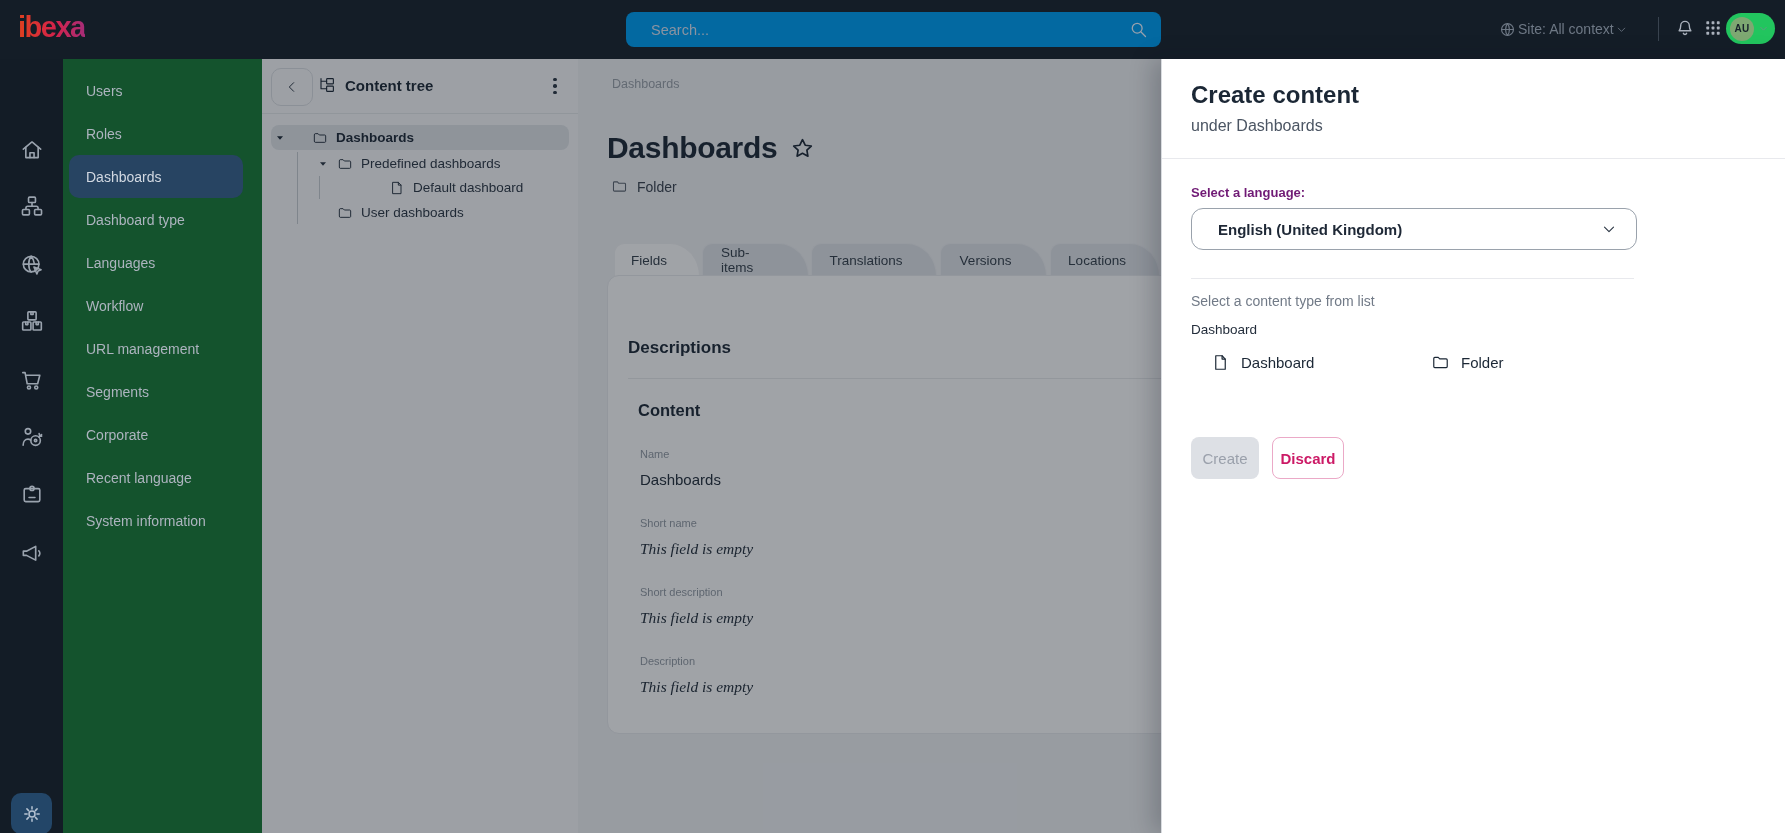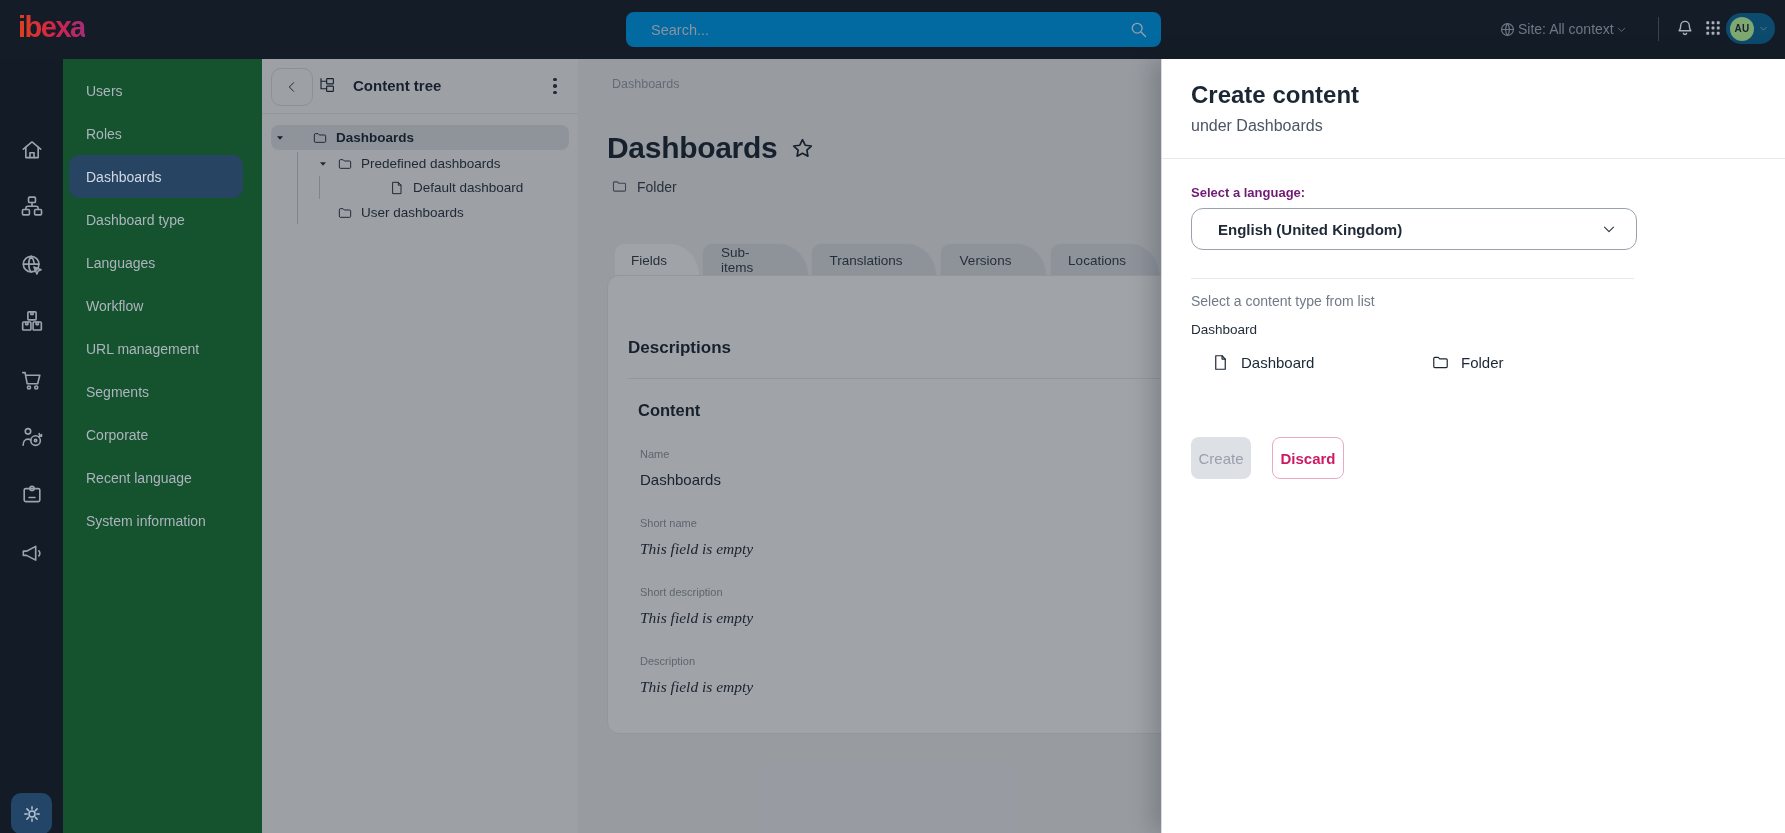--- a/index.html
+++ b/index.html
@@ -15,21 +15,21 @@
           -webkit-background-clip:text; background-clip:text; color:transparent; cursor:pointer; }
   .search { position:absolute; left:626px; top:12px; width:535px; height:35px; background:#0369a1; border-radius:8px; }
   .search input { position:absolute; left:0; top:0; width:100%; height:100%; background:transparent; border:none; outline:none;
                   color:#c6ccd6; font-size:14.5px; padding:0 44px 0 25px; }
   .search input::placeholder { color:#8b93a1; }
   .search .mag { position:absolute; right:12px; top:7px; color:#97a0ad; }
   .site-group { position:absolute; left:1498px; top:14px; height:30px; display:flex; align-items:center; gap:1px; color:#6e7885; cursor:pointer; }
   .site-group .lbl { font-size:14px; color:#6e7885; }
   .tb-divider { position:absolute; left:1658px; top:17px; width:1px; height:24px; background:#39434f; }
   .tb-btn { position:absolute; top:15px; width:26px; height:26px; color:#aab1bc; cursor:pointer; display:flex; align-items:center; justify-content:center; }
-  .avatar-pill { position:absolute; left:1726px; top:13px; width:49px; height:31px; background:#0c4a6e; border-radius:16px;
+  .avatar-pill { position:absolute; left:1726px; top:13px; width:49px; height:31px; background:#22c55e; border-radius:16px;
                  display:flex; align-items:center; padding:0 6px 0 4px; gap:4px; cursor:pointer; }
   .avatar-circle { width:24px; height:24px; border-radius:50%; background:#7ea872; color:#17212c; font-size:10px; font-weight:700;
                    display:flex; align-items:center; justify-content:center; letter-spacing:.2px; }
 
   
   .rail { position:absolute; left:0; top:59px; width:63px; height:774px; background:#131c26; z-index:10; }
   .rail-btn { position:absolute; left:19px; width:26px; height:26px; color:#9aa3ae; cursor:pointer; }
   .rail-gear { position:absolute; left:11px; top:734px; width:41px; height:41px; background:#234668; border-radius:10px;
                display:flex; align-items:center; justify-content:center; color:#b6c3d2; cursor:pointer; }
 
@@ -37,21 +37,21 @@
   .navmenu { position:absolute; left:63px; top:59px; width:199px; height:774px; background:#14532d; z-index:10; padding-top:10px; }
   .nav-item { height:43px; margin:0 19px 0 6px; display:flex; align-items:center; padding-left:17px;
               font-size:14px; color:#adb4bf; border-radius:10px; cursor:pointer; }
   .nav-item.active { background:#274462; color:#d2d9e2; }
 
   
   .treepanel { position:absolute; left:262px; top:59px; width:316px; height:774px; background:#fbfbfc; z-index:20; }
   .tree-head { position:absolute; left:0; top:0; width:100%; height:54px; }
   .collapse-btn { position:absolute; left:9px; top:9px; width:42px; height:38px; border:1px solid #dcdfe4; border-radius:10px;
                   background:transparent; color:#2b3644; display:flex; align-items:center; justify-content:center; cursor:pointer; }
-  .tree-title { position:absolute; left:56px; top:17px; display:flex; align-items:center; gap:17px; color:#1b2735; }
+  .tree-title { position:absolute; left:56px; top:17px; display:flex; align-items:center; gap:9px; color:#1b2735; }
   .tree-title .txt { font-size:15px; font-weight:700; }
   .kebab { position:absolute; right:14px; top:16px; width:18px; height:22px; display:flex; flex-direction:column; align-items:center;
            justify-content:center; gap:3px; cursor:pointer; }
   .kebab i { width:3.5px; height:3.5px; border-radius:50%; background:#2b3644; }
   .tree-head-divider { position:absolute; left:0; top:54px; width:100%; height:1px; background:#e7e9ec; }
   .tree-row { position:absolute; left:9px; width:298px; height:25px; display:flex; align-items:center; font-size:13.5px; color:#2b3644; cursor:pointer; }
   .tree-row .caret { width:12px; height:12px; flex:0 0 auto; }
   .tree-row .nico { width:16px; height:16px; flex:0 0 auto; color:#2b3644; }
   .tree-row .nlbl { margin-left:8px; white-space:nowrap; }
   .tree-row.selected { background:#e3e6ea; border-radius:8px; font-weight:700; color:#1b2735; }
@@ -94,21 +94,21 @@
   .lang-select { position:absolute; left:29px; top:149px; width:446px; height:42px; border:1px solid #9aa2ac; border-radius:12px;
                  background:#fff; display:flex; align-items:center; padding:0 18px 0 26px; cursor:pointer; }
   .lang-select .val { font-size:15px; font-weight:600; color:#1e2836; flex:1; }
   .lang-select .chev { color:#2b3644; }
   .p-div2 { position:absolute; left:29px; top:219px; width:443px; height:1px; background:#e8e9ed; }
   .type-list-label { position:absolute; left:29px; top:234px; font-size:14px; color:#717a87; }
   .type-group { position:absolute; left:29px; top:263px; font-size:13.5px; font-weight:500; color:#242e3c; }
   .type-item { position:absolute; top:290px; height:26px; display:flex; align-items:center; gap:11px; cursor:pointer; }
   .type-item .nico { color:#1b2735; }
   .type-item .tlbl { font-size:15px; color:#1b2735; }
-  .btn-create { position:absolute; left:29px; top:378px; width:60px; height:42px; border:none; border-radius:8px;
+  .btn-create { position:absolute; left:29px; top:378px; width:68px; height:42px; border:none; border-radius:8px;
                 background:#dde0e5; color:#9aa0ab; font-size:15px; cursor:default; }
   .btn-discard { position:absolute; left:110px; top:378px; width:72px; height:42px; border:1px solid #eba9c7; border-radius:8px;
                  background:#ffffff; color:#cc1a66; font-size:15px; font-weight:600; cursor:pointer; }
 </style>
 </head>
 <body>
 
 <div class="topbar">
   <div class="logo">ibexa</div>
 

